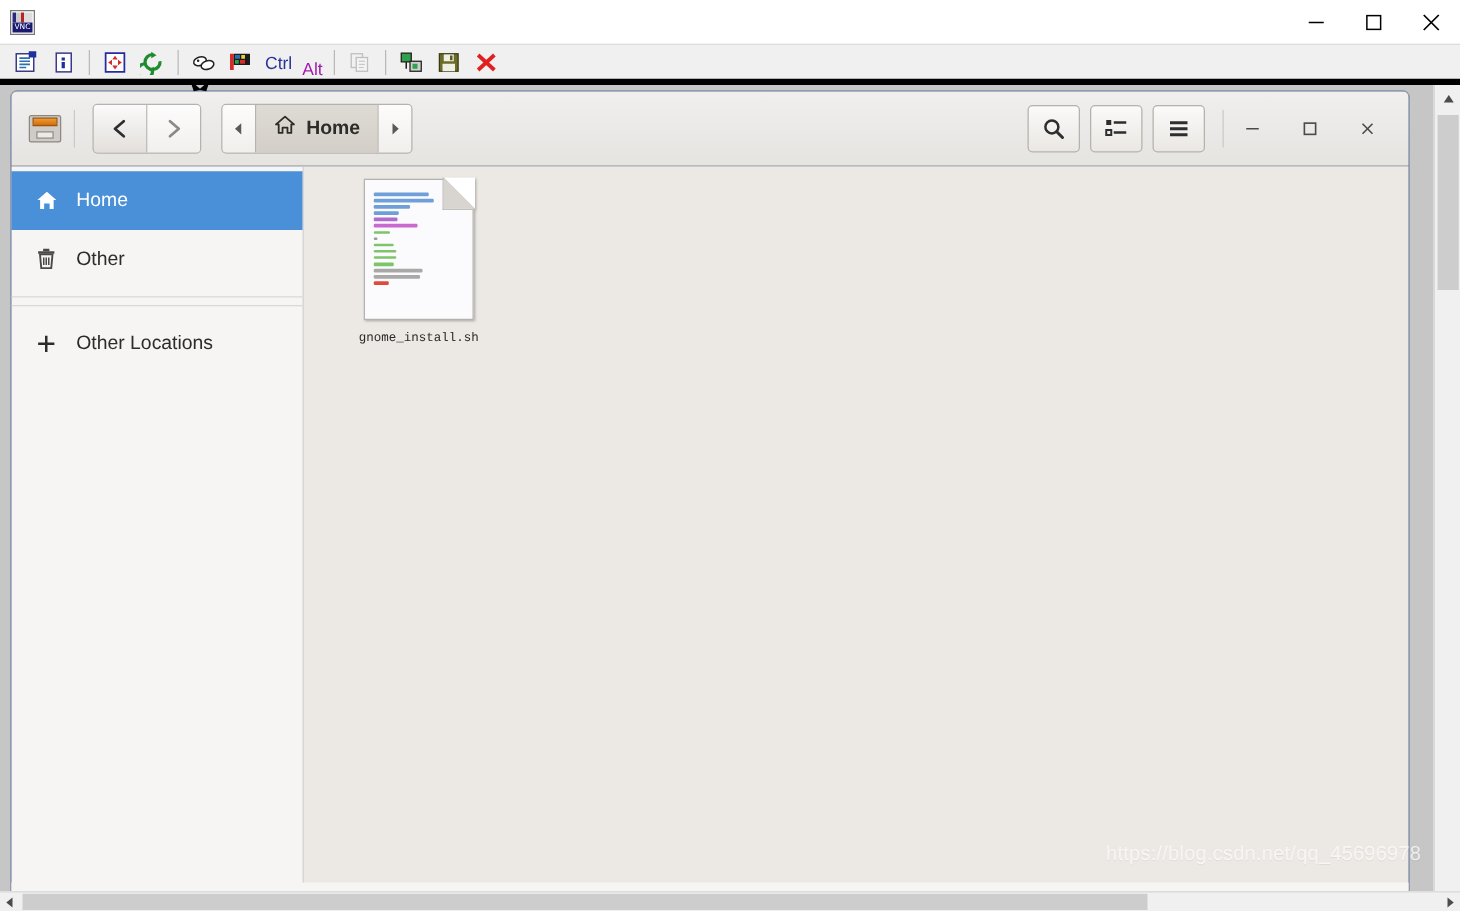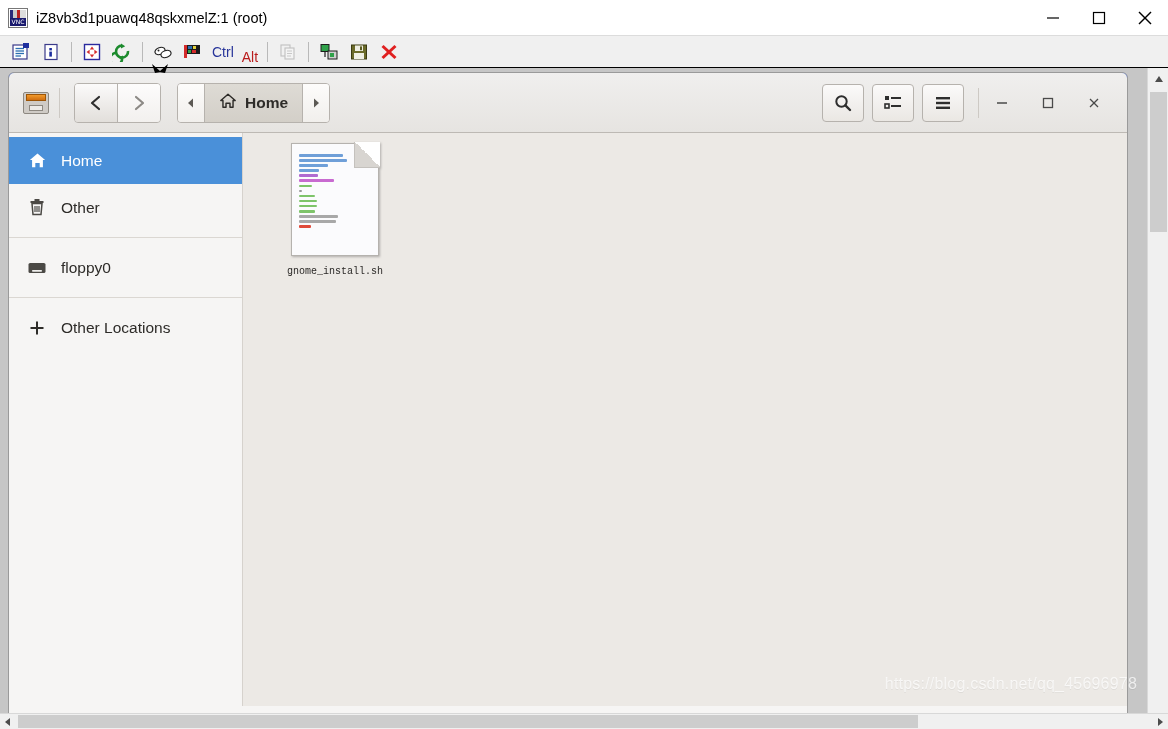--- a/index.html
+++ b/index.html
@@ -57,42 +57,42 @@
     color: #000;
   }
   .wc-btn svg { display: block; }
 
   
   .vnc-toolbar {
     position: absolute; left: 0; top: 35px;
     width: 1168px; height: 33px;
     background: #f0f0f0;
     border-top: 1px solid #dcdcdc;
-    border-bottom: 1px solid #000000;
+    border-bottom: 5px solid #000000;
     display: flex; align-items: center;
     box-sizing: border-box;
   }
   .tb-item {
     width: 28px; height: 26px;
     margin: 0 1px;
     display: flex; align-items: center; justify-content: center;
     position: relative;
   }
   .tb-sep {
     width: 1px; height: 20px;
     background: #b9b9b9;
     margin: 0 5px;
   }
   .tb-label {
     font-family: "Liberation Sans", sans-serif;
     font-size: 14px;
     padding: 0 4px;
   }
   .tb-label.ctrl { color: #27349a; }
-  .tb-label.alt  { color: #b91c1c; margin-top: 11px; }
+  .tb-label.alt  { color: #a21caf; margin-top: 11px; }
 
   
   .vnc-canvas {
     position: absolute; left: 0; top: 68px;
     width: 1147px; height: 645px;
     background: #c6c6c6;
     overflow: hidden;
   }
 
   
@@ -352,21 +352,20 @@
 </head>
 <body>
 
 <div id="root">
 
   <div class="vnc-titlebar">
     <div class="vnc-icon">
       <div class="vnc-top"></div>
       <div class="vnc-bot">VNC</div>
     </div>
-    <div class="vnc-title-text">iZ8vb3d1puawq48qskxmelZ:1 (root)</div>
 
     <div class="vnc-wincontrols">
       <div class="wc-btn">
         <svg width="14" height="14" viewBox="0 0 14 14">
             <line x1="1" y1="7" x2="13" y2="7" stroke="#000" stroke-width="1.2"></line>
           </svg>
       </div>
       <div class="wc-btn">
         <svg width="14" height="14" viewBox="0 0 14 14">
             <rect x="1.5" y="1.5" width="11" height="11" fill="none" stroke="#000" stroke-width="1.2"></rect>
@@ -604,29 +603,20 @@
                 <line x1="9" y1="8" x2="9" y2="14" stroke="#4b4945" stroke-width="1.2"></line>
                 <line x1="11" y1="8" x2="11" y2="14" stroke="#4b4945" stroke-width="1.2"></line>
               </svg>
             </span>
             <span>Other</span>
           </div>
 
           <div class="side-sep"></div>
 
 
-          <div class="side-item">
-            <span class="side-icon">
-              <svg width="20" height="16" viewBox="0 0 20 16">
-                <rect x="1.5" y="3" width="17" height="10" rx="1.6" fill="#4b4945"></rect>
-                <rect x="5" y="10" width="10" height="1.8" rx="0.8" fill="#efeeec"></rect>
-              </svg>
-            </span>
-            <span>floppy0</span>
-          </div>
 
           <div class="side-sep"></div>
 
           <div class="side-item">
             <span class="side-icon">
               <svg width="18" height="18" viewBox="0 0 18 18">
                 <line x1="9" y1="2.5" x2="9" y2="15.5" stroke="#2e2c29" stroke-width="2"></line>
                 <line x1="2.5" y1="9" x2="15.5" y2="9" stroke="#2e2c29" stroke-width="2"></line>
               </svg>
             </span>

